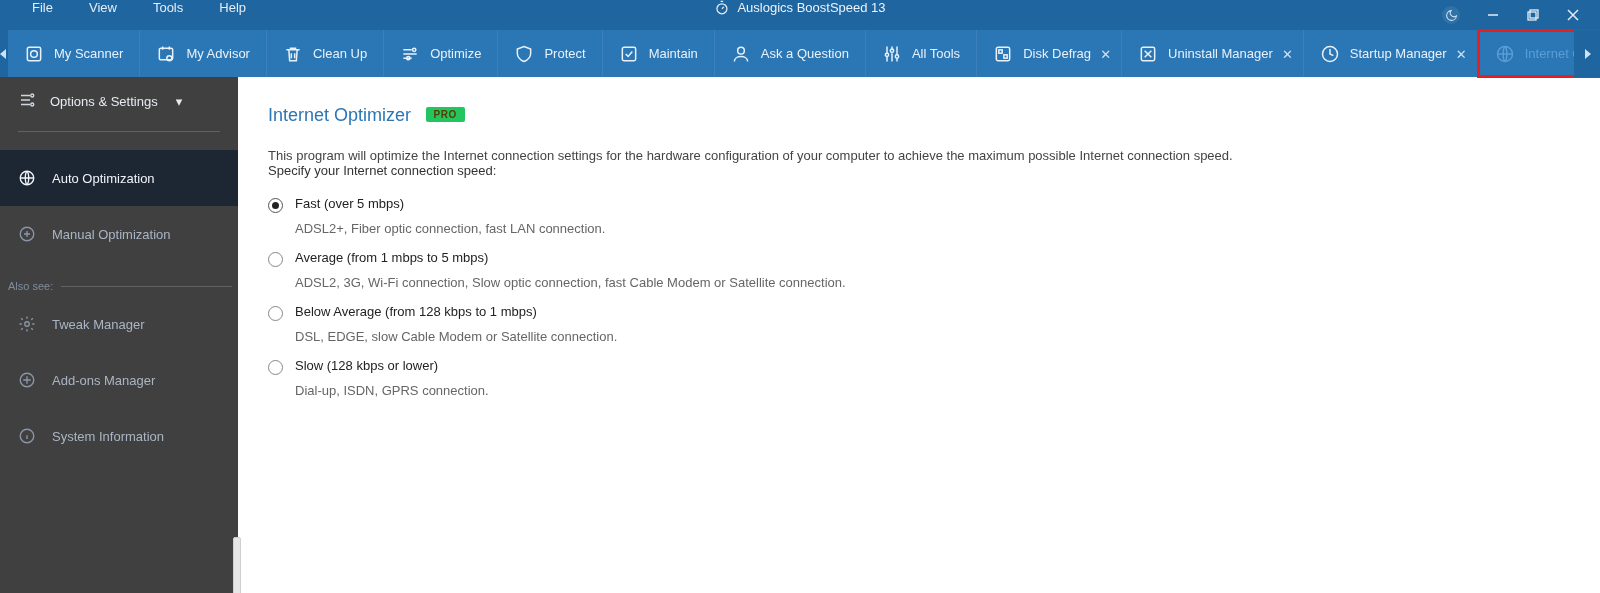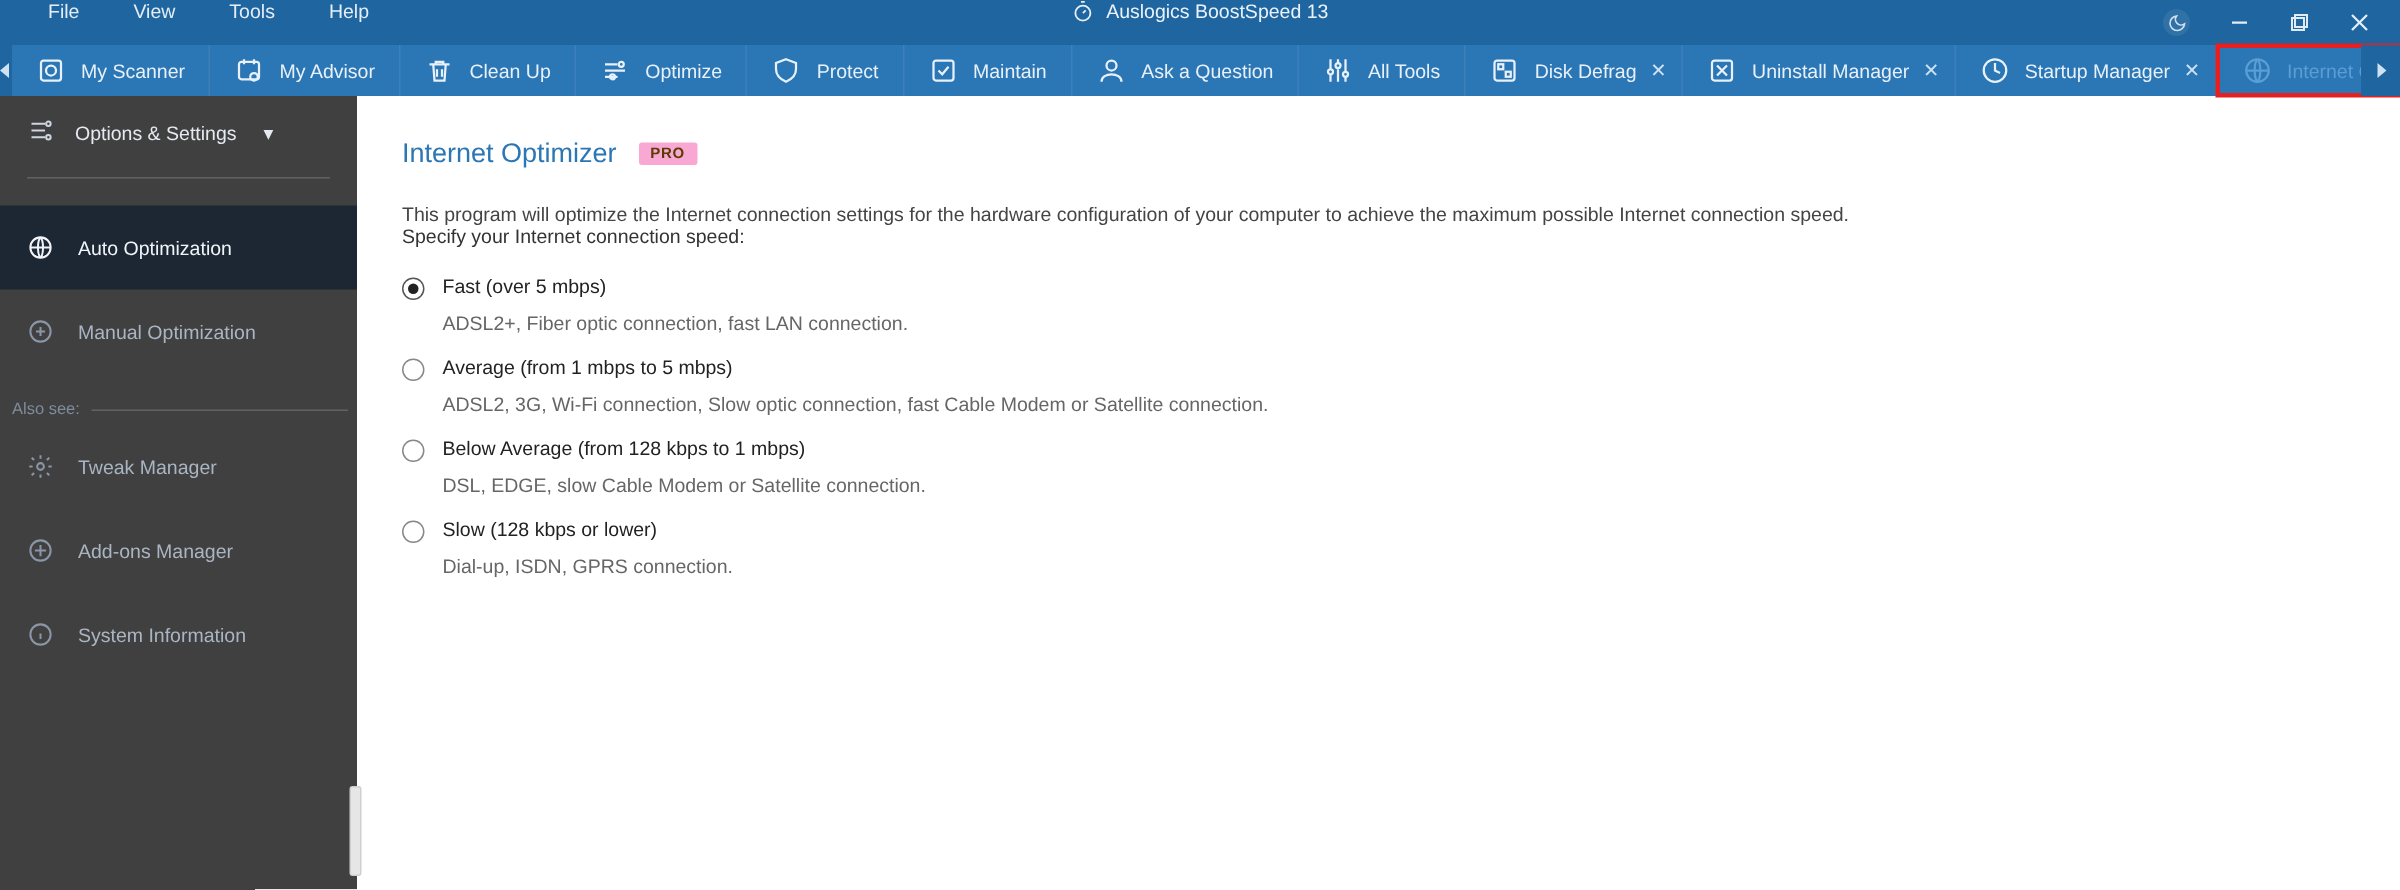--- a/index.html
+++ b/index.html
@@ -12,21 +12,21 @@
   .titlebar .menu-item { cursor: default; }
   .titlebar .spacer { flex: 1; }
   .titlebar .title-wrap { display: flex; align-items: center; gap: 8px; position: absolute; left: 50%; transform: translateX(-50%); }
   .titlebar .title { color: #eaf3fb; }
   .titlebar .right-controls { display: flex; align-items: center; gap: 6px; padding-right: 10px; }
   .titlebar .win-btn { width: 34px; height: 30px; display: flex; align-items: center; justify-content: center; }
   .titlebar .moon { width: 18px; height: 18px; border-radius: 50%; background: rgba(255,255,255,0.08); display:flex; align-items:center; justify-content:center; margin-right:10px; }
   .titlebar svg { display: block; }
 
   
-  .toolbar { height: 34px; background: #2b76b5; display: flex; align-items: stretch; color: #e8f1fa; font-size: 13px; position: relative; }
+  .toolbar { height: 47px; background: #2b76b5; display: flex; align-items: stretch; color: #e8f1fa; font-size: 13px; position: relative; }
   .toolbar .nav-arrow { width: 26px; background: #1f659f; display:flex; align-items:center; justify-content:center; }
   .toolbar .nav-arrow.right { position:absolute; right:0; top:0; bottom:0; }
   .tool-btn { display: flex; align-items: center; gap: 10px; padding: 0 16px; border-right: 1px solid rgba(255,255,255,0.08); cursor: default; white-space: nowrap; }
   .tool-btn.tab { position: relative; padding-right: 30px; }
   .tool-btn.tab .close { position:absolute; right:10px; top:50%; transform:translateY(-50%); font-size:13px; color:#cfe2f3; }
   .tool-btn.tab.last { border: 1px solid #1f659f; background: #2b76b5; }
   .tool-btn.tab.highlighted { outline: 3px solid #e62020; outline-offset: -2px; }
   .tool-btn .icon { width: 20px; height: 20px; display:flex; align-items:center; justify-content:center; flex-shrink:0; }
   .toolbar svg { display:block; }
 
@@ -39,21 +39,21 @@
   .sidebar .hr { height:1px; background: rgba(255,255,255,0.18); margin: 6px 18px 18px 18px; }
   .side-item { height: 56px; display:flex; align-items:center; gap:16px; padding: 0 18px; color:#aab5c3; }
   .side-item.active { background:#1d2733; color:#f0f4f9; }
   .side-item .icon { width:18px; height:18px; display:flex; align-items:center; justify-content:center; flex-shrink:0; }
   .sidebar .also-label { font-size:11px; color:#7f8c9d; padding: 18px 6px 4px 8px; display:flex; align-items:center; gap:8px; }
   .sidebar .also-label .line { flex:1; height:1px; background: rgba(255,255,255,0.18); }
   .sidebar .drag-handle { position:absolute; right:-3px; top:460px; width:8px; height:60px; background:#e6e6e6; border:1px solid #cfcfcf; border-radius:2px; }
 
   .content { flex:1; padding: 28px 30px; background:#fff; color:#333; overflow:auto; }
   .content h1 { font-size: 18px; font-weight: 400; color:#2b76b5; display:inline-block; margin-right:10px; }
-  .pro-badge { display:inline-block; background:#f9a8d4; color:#5a3b00; font-size:10px; font-weight:600; padding:2px 8px; border-radius:2px; vertical-align:3px; letter-spacing:0.5px; }
+  .pro-badge { display:inline-block; background:#22c55e; color:#5a3b00; font-size:10px; font-weight:600; padding:2px 8px; border-radius:2px; vertical-align:3px; letter-spacing:0.5px; }
   .desc { margin-top: 22px; font-size:13px; color:#444; }
   .spec-label { font-size:13px; color:#333; }
   .radio-list { margin-top: 18px; }
   .radio-row { display:flex; align-items:flex-start; gap:12px; margin-bottom: 8px; }
   .radio { width:15px; height:15px; border:1.5px solid #555; border-radius:50%; margin-top:2px; flex-shrink:0; display:flex; align-items:center; justify-content:center; }
   .radio.selected::after { content:""; width:7px; height:7px; background:#222; border-radius:50%; }
   .radio.unselected { border-color:#888; }
   .radio-title { font-size:13px; color:#222; }
   .radio-sub { font-size:13px; color:#666; margin: 4px 0 14px 27px; }
 </style>

